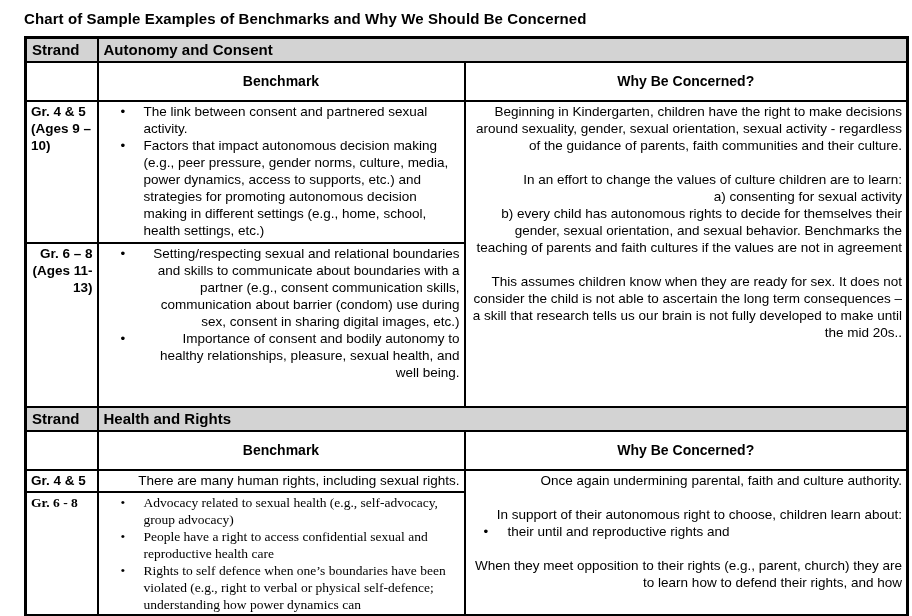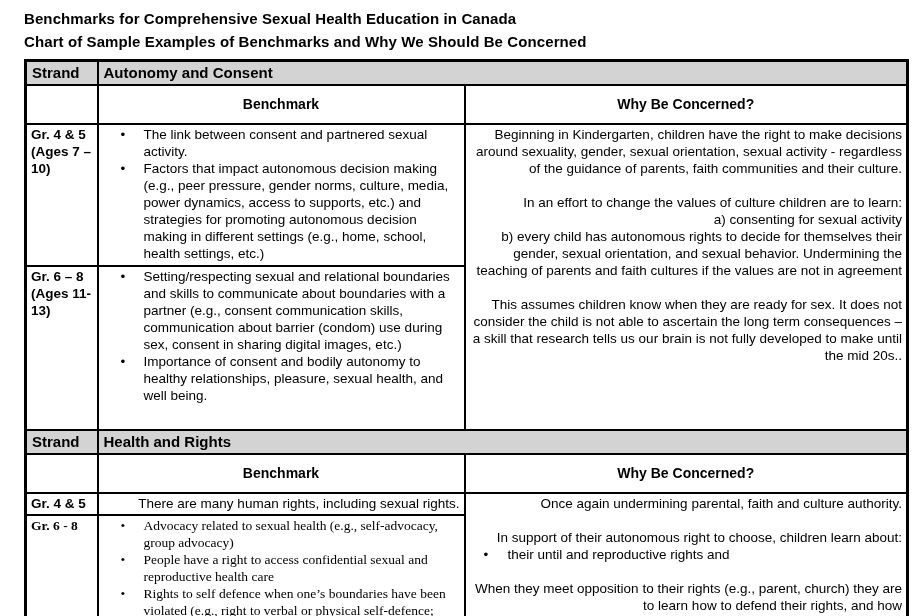--- a/index.html
+++ b/index.html
@@ -77,30 +77,29 @@
   .gap-after { margin-bottom: 17px; }
   ul.why-bullets {
     margin: 0 0 17px 0;
     padding: 0 0 0 14px;
     list-style: none;
   }
   ul.why-bullets li { position: relative; padding-left: 24px; }
   ul.why-bullets li::before { content: "\2022"; position: absolute; left: 0; top: 0; }
 
   .row-c1 td { height: 142px; }
-  .row-d1 td { height: 164px; }
+  .row-d1 td { height: 164px; text-align: right; }
   .row-c2 td { height: 22px; }
   .row-d2 td { height: 118px; font-family: Liberation Serif, serif; }
 </style>
 </head>
 <body>
 
 <div class="page">
 
-  <div class="title-line">Benchmarks for Comprehensive Sexual Health Education in Canada</div>
   <div class="title-line">Chart of Sample Examples of Benchmarks and Why We Should Be Concerned</div>
 
   <table class="bench-table">
     <colgroup>
       <col class="c-strand">
       <col class="c-bench">
       <col class="c-why">
     </colgroup>
 
     <tbody>
@@ -109,33 +108,33 @@
       <td colspan="2">Autonomy and Consent</td>
     </tr>
     <tr class="colhead-row">
       <td></td>
       <td>Benchmark</td>
       <td>Why Be Concerned?</td>
     </tr>
     <tr class="row-c1">
       <td class="grade-cell">
         <div>Gr. 4 &amp; 5</div>
-        <div>(Ages 7 – 10)</div>
+        <div>(Ages 9 – 10)</div>
       </td>
       <td class="bench-cell">
         <ul class="bullets">
           <li>The link between consent and partnered sexual activity.</li>
           <li>Factors that impact autonomous decision making (e.g., peer pressure, gender norms, culture, media, power dynamics, access to supports, etc.) and strategies for promoting autonomous decision making in different settings (e.g., home, school, health settings, etc.)</li>
         </ul>
       </td>
       <td class="why-cell" rowspan="2">
         <div class="para gap-after">Beginning in Kindergarten, children have the right to make decisions around sexuality, gender, sexual orientation, sexual activity - regardless of the guidance of parents, faith communities and their culture.</div>
         <div class="para">In an effort to change the values of culture children are to learn:</div>
         <div class="para">a) consenting for sexual activity</div>
-        <div class="para gap-after">b) every child has autonomous rights to decide for themselves their gender, sexual orientation, and sexual behavior. Undermining the teaching of parents and faith cultures if the values are not in agreement</div>
+        <div class="para gap-after">b) every child has autonomous rights to decide for themselves their gender, sexual orientation, and sexual behavior. Benchmarks the teaching of parents and faith cultures if the values are not in agreement</div>
         <div class="para">This assumes children know when they are ready for sex.  It does not consider the child is not able to ascertain the long term consequences – a skill that research tells us our brain is not fully developed to make until the mid 20s..</div>
       </td>
     </tr>
     <tr class="row-d1">
       <td class="grade-cell">
         <div>Gr. 6 – 8</div>
         <div>(Ages 11-13)</div>
       </td>
       <td class="bench-cell">
         <ul class="bullets">

